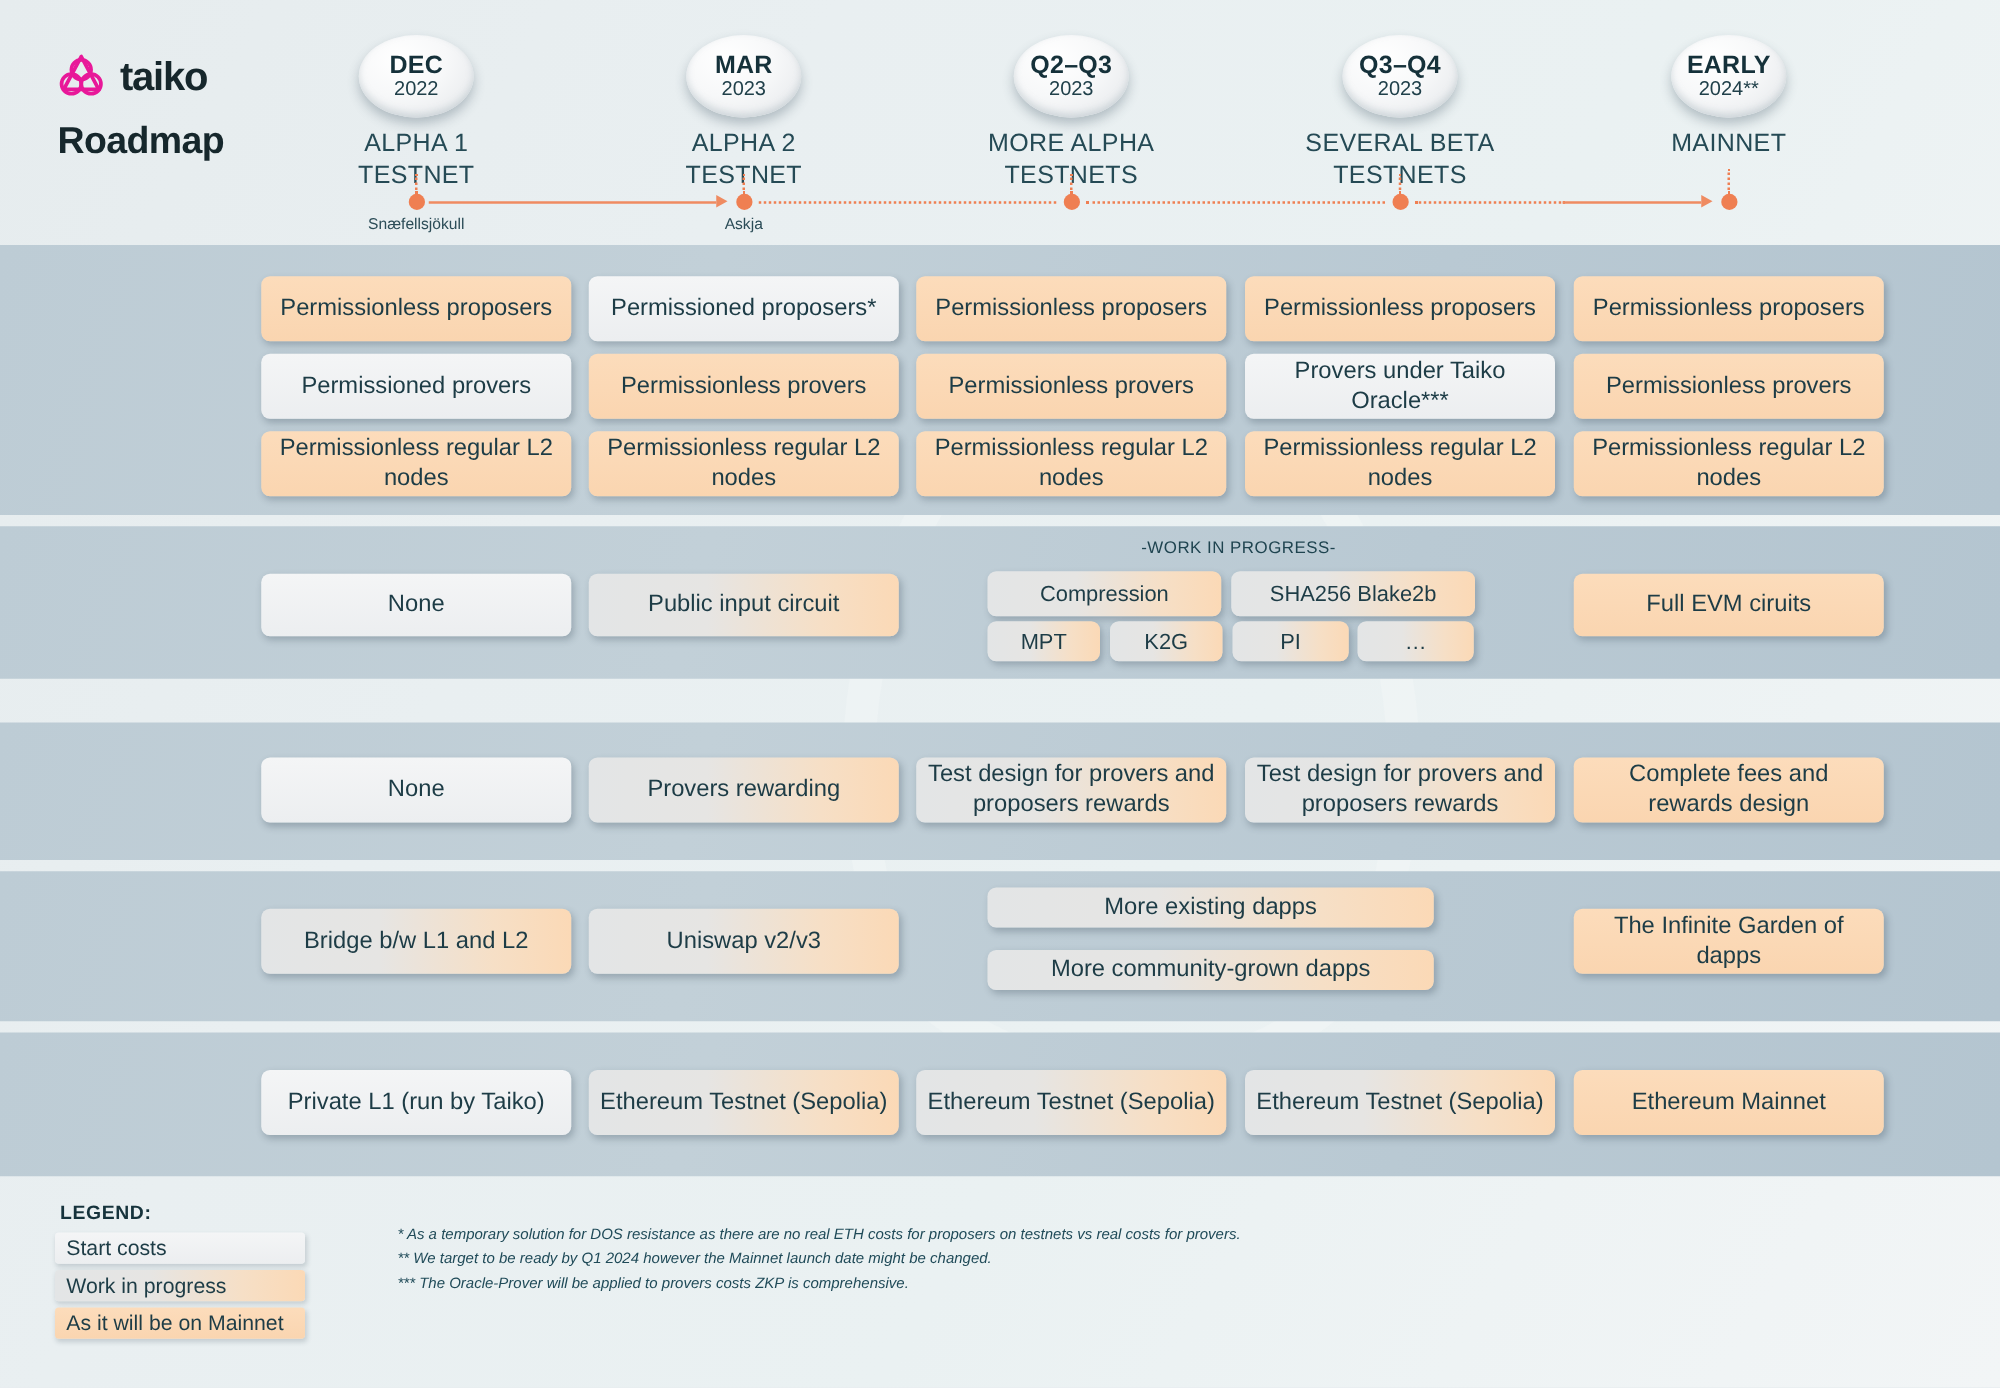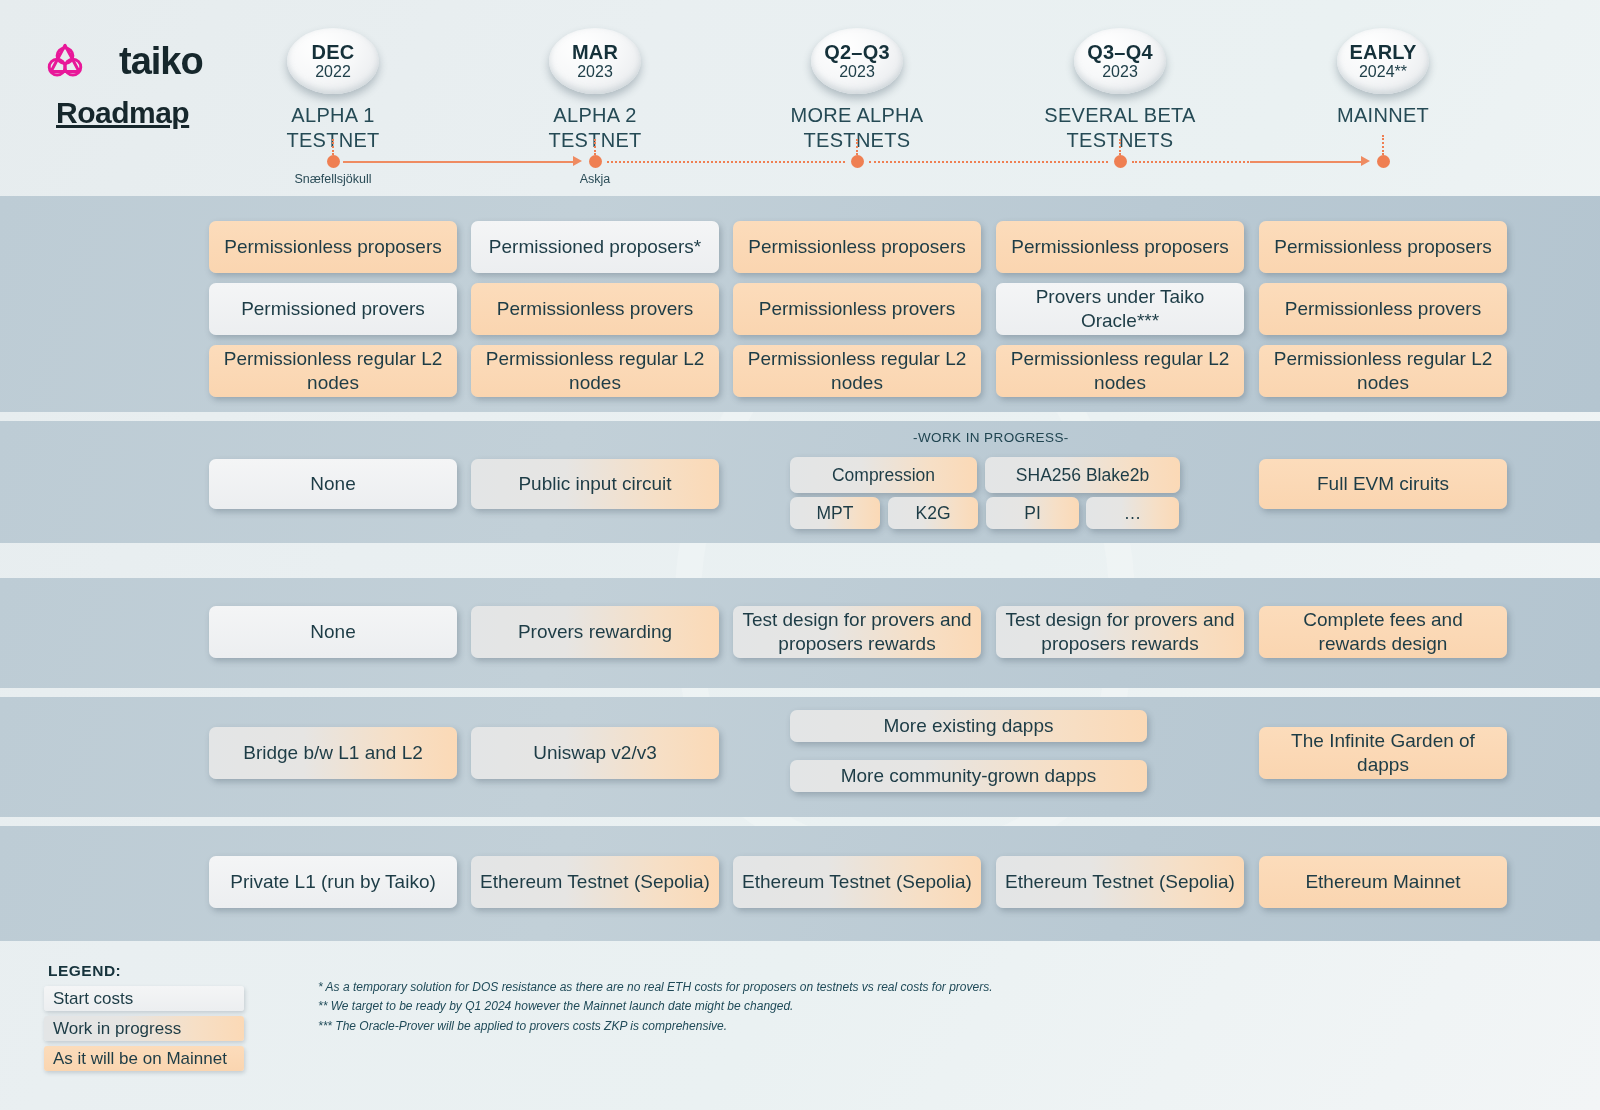--- a/index.html
+++ b/index.html
@@ -28,28 +28,27 @@
   
   .header {
     position: absolute; left: 0; top: 0;
     width: 1600px; height: 196px;
     z-index: 5;
   }
   .brand { position: absolute; left: 44px; top: 40px; }
   .brand-row { display: flex; align-items: center; gap: 10px; }
   .logo-mark { width: 42px; height: 42px; }
   .brand-name {
-    font-size: 38px; font-weight: 700; color: #16272c;
-    letter-spacing: -1px; line-height: 1; margin-left: 23px;
+    font-size: 32px; font-weight: 700; color: #16272c;
+    letter-spacing: -1px; line-height: 1;
   }
   .brand-sub {
-    margin-top: 14px; margin-left: 12px;
+    margin-top: 14px; margin-left: 2px;
     font-size: 30px; font-weight: 700; color: #16272c;
     letter-spacing: -0.5px;
-    text-decoration: underline;
   }
 
   .milestone {
     position: absolute; top: 28px;
     width: 190px; margin-left: -95px;
     text-align: center;
   }
   .bubble {
     width: 92px; height: 66px;
     margin: 0 auto;

